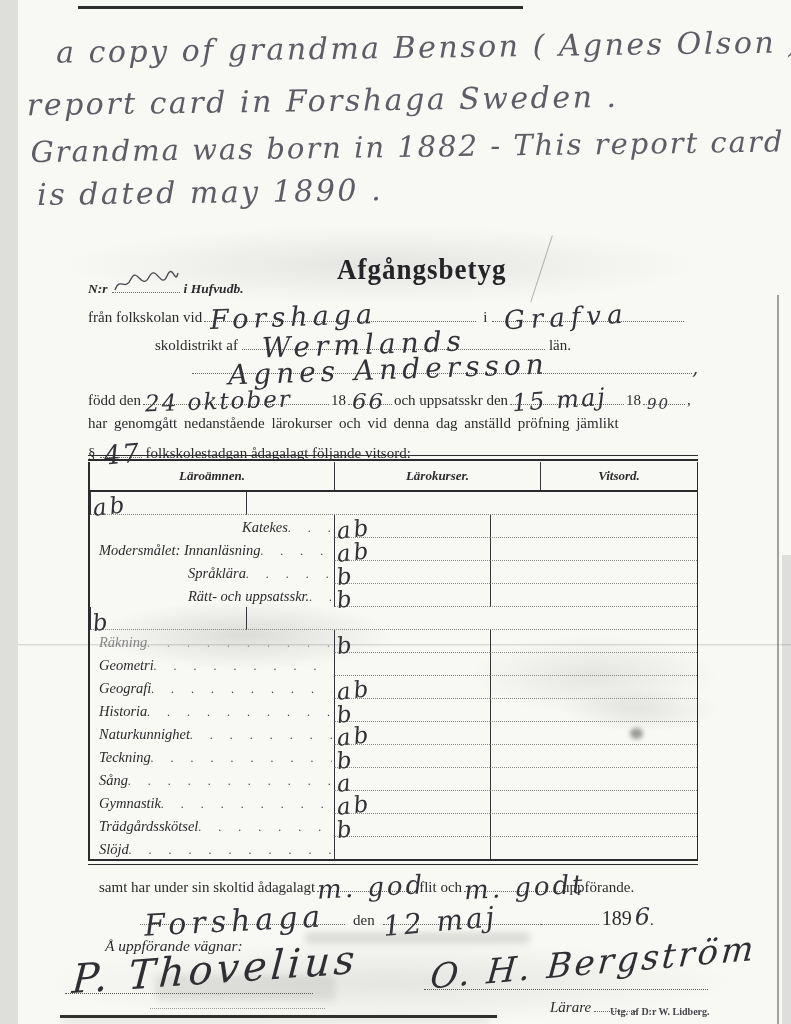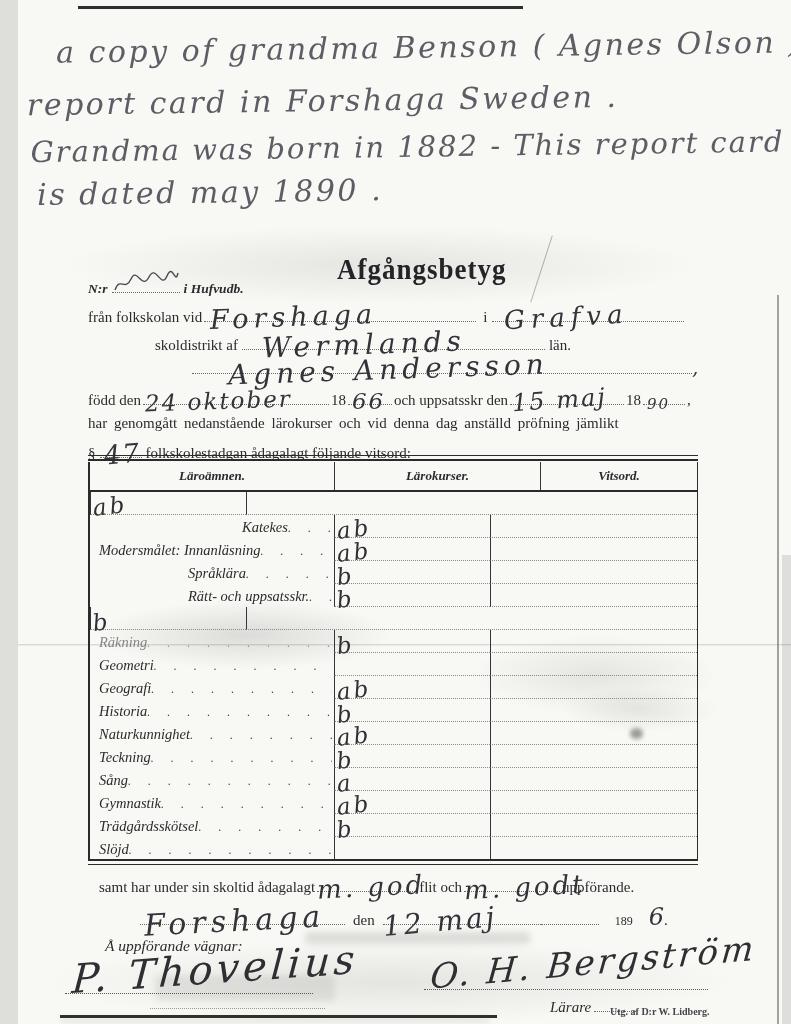--- a/index.html
+++ b/index.html
@@ -346,21 +346,21 @@
 
 <div class="pline" style="left:140px;top:902px;">
   <span class="sl" style="width:205px;">
     <span class="hv" style="left:4px;bottom:-9px;font-size:30px;letter-spacing:5px;transform:rotate(-3deg);">Forshaga</span>
   </span>
   <span style="margin:0 8px;">den</span>
   <span class="sl" style="width:158px;">
     <span class="hv" style="left:0;bottom:-9px;font-size:28px;letter-spacing:3px;transform:rotate(-5deg);">12 maj</span>
   </span>
   <span class="sl" style="width:58px;"></span>
-  <span style="margin:0 16px;font-size:12px;">189</span>
+  <span style="margin:0 3px;font-size:20px;">189</span>
   <span class="hand" style="font-size:24px;">6</span>
   <span>.</span>
 </div>
 
 <div class="pline" style="left:105px;top:936px;font-style:italic;font-size:15.5px;">Å uppförande vägnar:</div>
 
 <div class="ghost" style="left:305px;top:932px;width:225px;height:12px;"></div>
 <div class="ghost" style="left:155px;top:975px;width:180px;height:26px;opacity:0.7;"></div>
 
 <div class="sig" style="left:72px;top:946px;font-size:40px;letter-spacing:4px;transform:rotate(-4deg) skewX(-8deg);">P. Thovelius</div>

